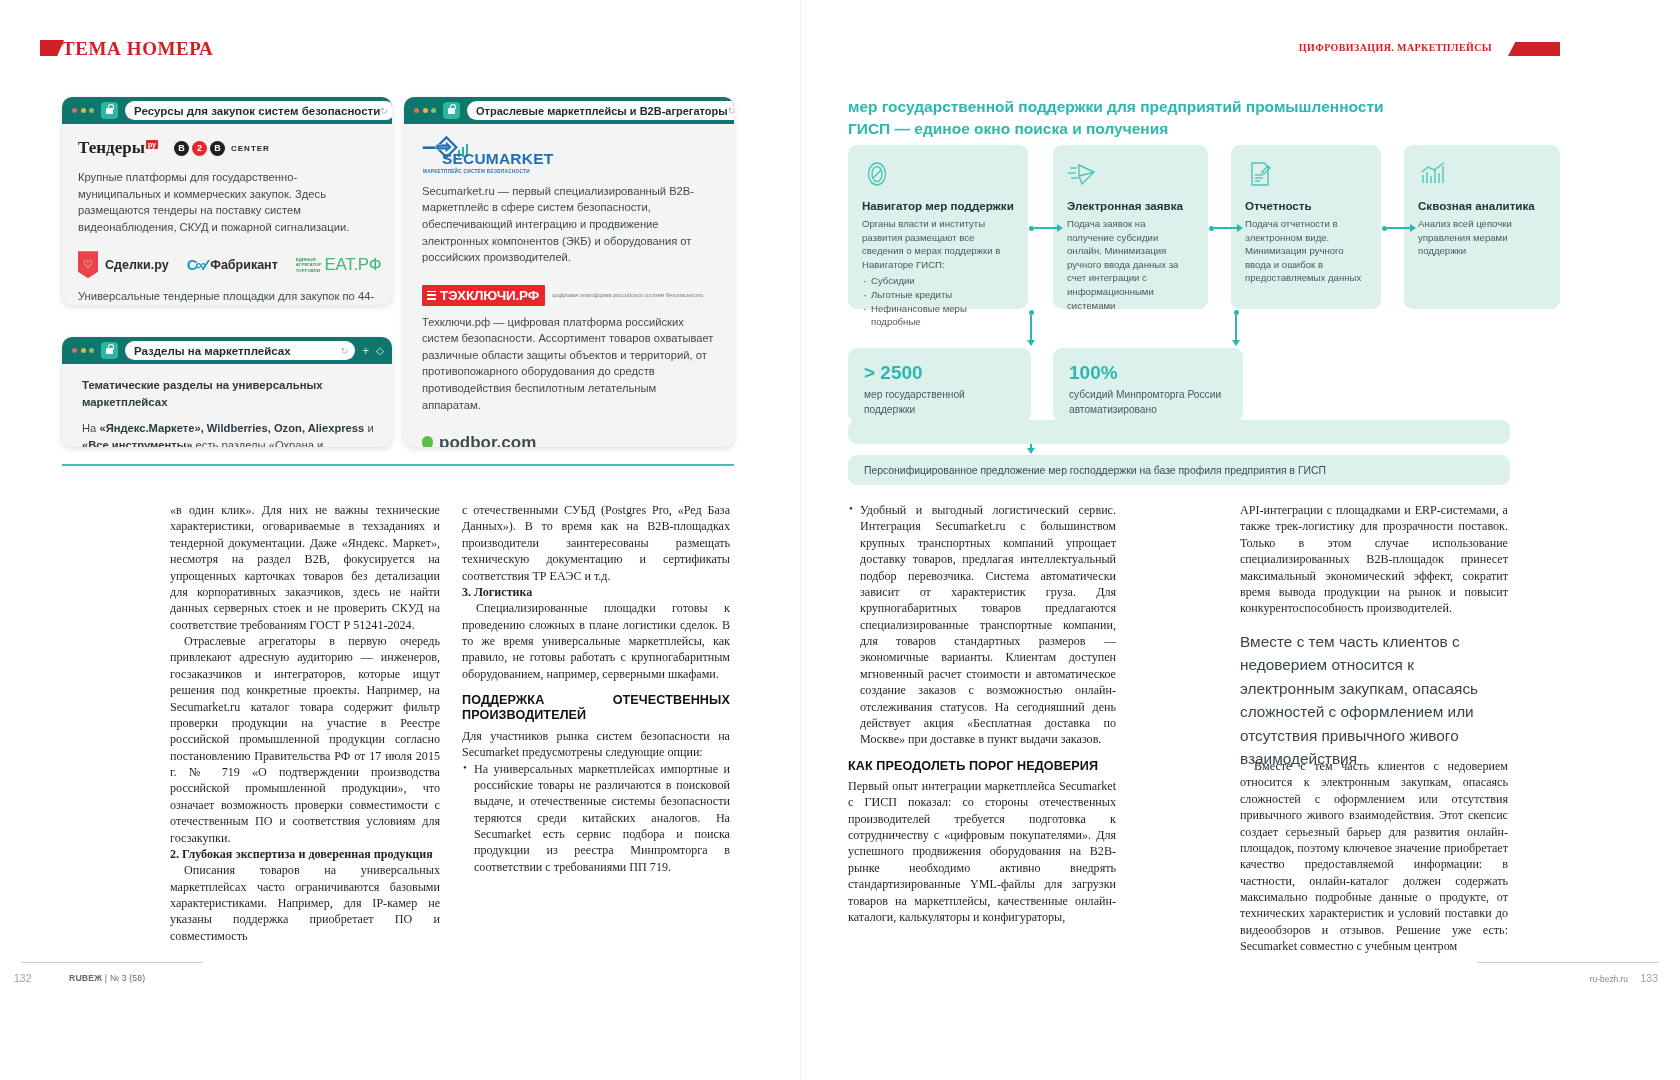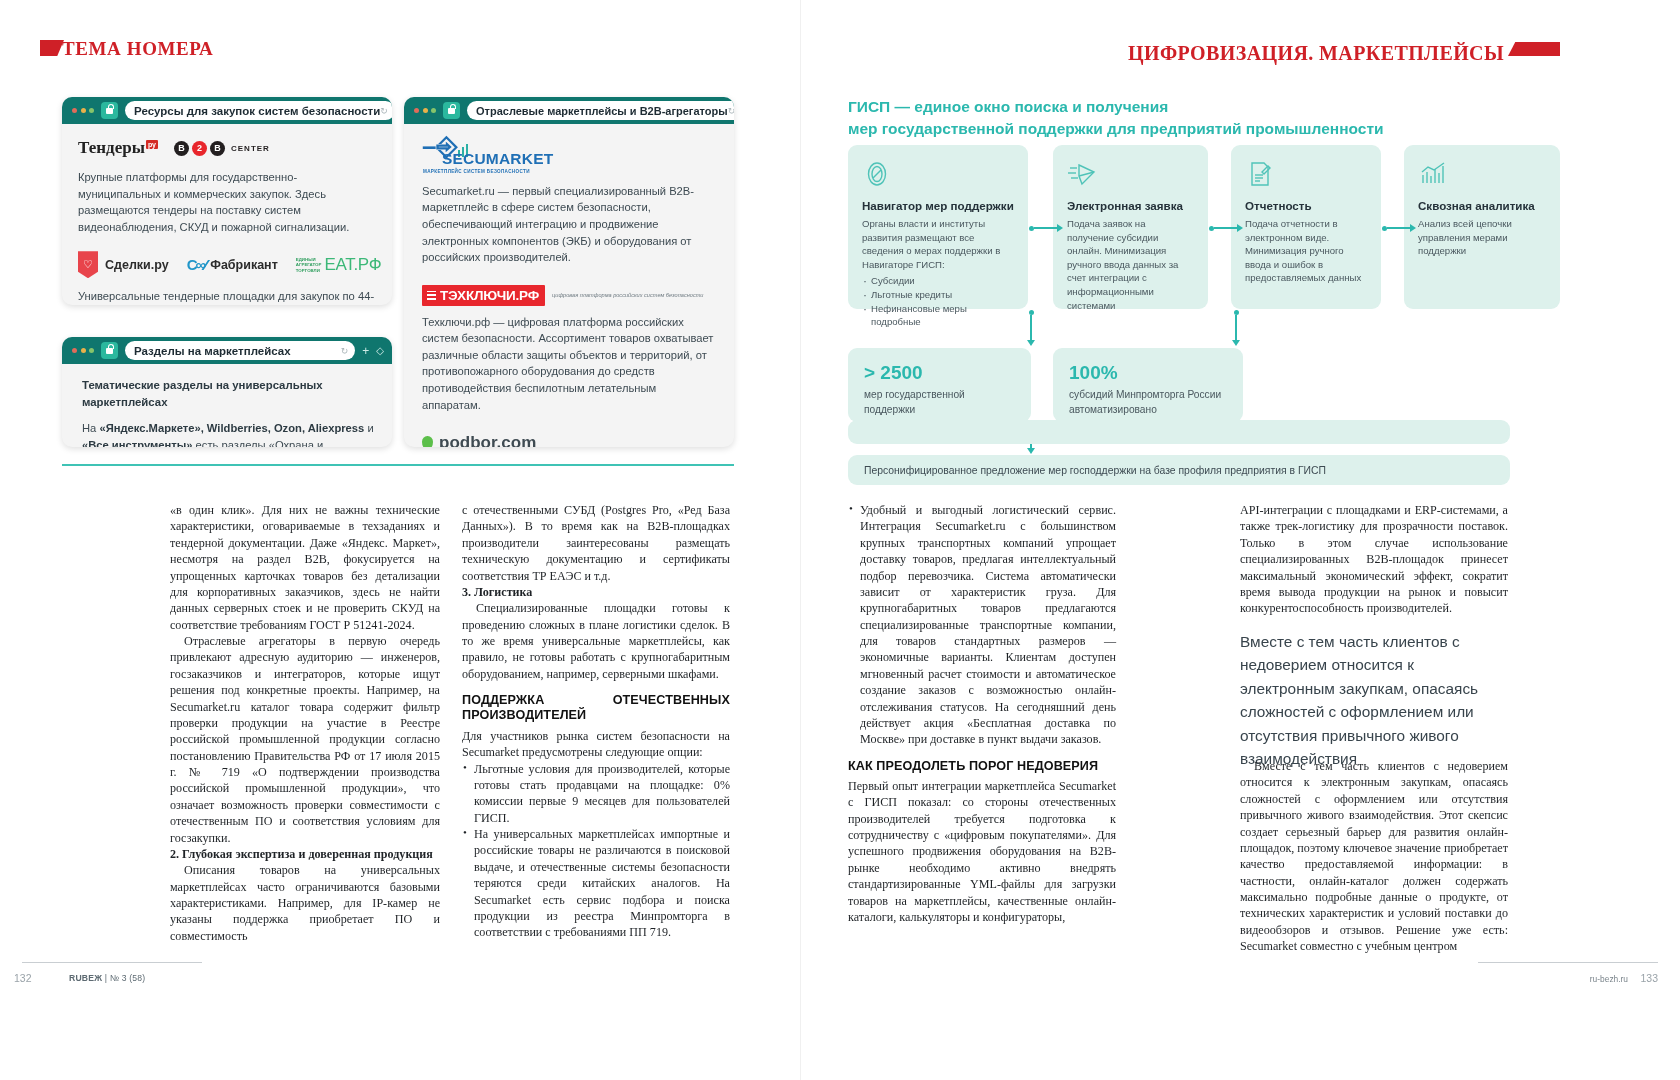--- a/index.html
+++ b/index.html
@@ -21,23 +21,23 @@
     background: #cf2027;
     clip-path: polygon(0 0, 100% 0, 72% 100%, 0 100%);
   }
   .hdr-title-left {
     position: absolute; left: 62px; top: 38px;
     font-family: "Liberation Serif", serif;
     font-size: 19px; font-weight: 700; letter-spacing: .6px;
     color: #cf2027;
   }
   .hdr-title-right {
-    position: absolute; right: 176px; top: 42px;
+    position: absolute; right: 188px; top: 42px;
     font-family: "Liberation Serif", serif;
-    font-size: 20px; font-weight: 700; letter-spacing: .4px;
+    font-size: 10px; font-weight: 700; letter-spacing: .4px;
     color: #cf2027;
     white-space: nowrap;
   }
   .hdr-flag-right {
     position: absolute; right: 120px; top: 42px;
     width: 52px; height: 14px;
     background: #cf2027;
     clip-path: polygon(14% 0, 100% 0, 100% 100%, 0 100%);
   }
 
@@ -465,22 +465,22 @@
       <span class="podbor-txt">podbor.com</span>
     </div>
 
   </div>
 </div>
 
 <div class="rule" style="left:62px; top:464px; width:672px;"></div>
 <div class="rule" style="left:848px; top:464px; width:662px;"></div>
 
 <div class="gisp-title">
+  <div>мер государственной поддержки для предприятий промышленности</div>
   <div>ГИСП — единое окно поиска и получения</div>
-  <div>мер государственной поддержки для предприятий промышленности</div>
 </div>
 
 <div class="gisp-cards">
 
   <div class="gcard" style="left:0; width:180px;">
     <div class="gcard-icon">
       <svg width="30" height="30" viewBox="0 0 30 30" fill="none" stroke="#4fc3b8" stroke-width="1.4">
         <ellipse cx="15" cy="15" rx="8.5" ry="11"></ellipse>
         <ellipse cx="15" cy="15" rx="5" ry="7.5"></ellipse>
         <line x1="11" y1="19" x2="19" y2="11"></line>
@@ -595,21 +595,20 @@
   <p>Описания товаров на универсальных маркетплейсах часто ограничиваются базовыми характеристиками. Например, для IP-камер не указаны поддержка приобретает ПО и совместимость</p>
 </div>
 
 <div class="col" style="left:462px; top:502px; width:268px;">
   <p class="noind">с отечественными СУБД (Postgres Pro, «Ред База Данных»). В то время как на B2B-площадках производители заинтересованы размещать техническую документацию и сертификаты соответствия ТР ЕАЭС и т.д.</p>
   <p class="num">3. Логистика</p>
   <p>Специализированные площадки готовы к проведению сложных в плане логистики сделок. В то же время универсальные маркетплейсы, как правило, не готовы работать с крупногабаритным оборудованием, например, серверными шкафами.</p>
   <h4>ПОДДЕРЖКА ОТЕЧЕСТВЕННЫХ ПРОИЗВОДИТЕЛЕЙ</h4>
   <p class="noind">Для участников рынка систем безопасности на Secumarket предусмотрены следующие опции:</p>
   <ul>
-    <li>Льготные условия для производителей, которые готовы стать продавцами на площадке: 0% комиссии первые 9 месяцев для пользователей ГИСП.</li>
     <li>На универсальных маркетплейсах импортные и российские товары не различаются в поисковой выдаче, и отечественные системы безопасности теряются среди китайских аналогов. На Secumarket есть сервис подбора и поиска продукции из реестра Минпромторга в соответствии с требованиями ПП 719.</li>
   </ul>
 </div>
 
 <div class="col" style="left:848px; top:502px; width:268px;">
   <ul>
     <li>Удобный и выгодный логистический сервис. Интеграция Secumarket.ru с большинством крупных транспортных компаний упрощает доставку товаров, предлагая интеллектуальный подбор перевозчика. Система автоматически зависит от характеристик груза. Для крупногабаритных товаров предлагаются специализированные транспортные компании, для товаров стандартных размеров — экономичные варианты. Клиентам доступен мгновенный расчет стоимости и автоматическое создание заказов с возможностью онлайн-отслеживания статусов. На сегодняшний день действует акция «Бесплатная доставка по Москве» при доставке в пункт выдачи заказов.</li>
   </ul>
   <h4>КАК ПРЕОДОЛЕТЬ ПОРОГ НЕДОВЕРИЯ</h4>
   <p class="noind">Первый опыт интеграции маркетплейса Secumarket с ГИСП показал: со стороны отечественных производителей требуется подготовка к сотрудничеству с «цифровым покупателями». Для успешного продвижения оборудования на B2B-рынке необходимо активно внедрять стандартизированные YML-файлы для загрузки товаров на маркетплейсы, качественные онлайн-каталоги, калькуляторы и конфигураторы,</p>

